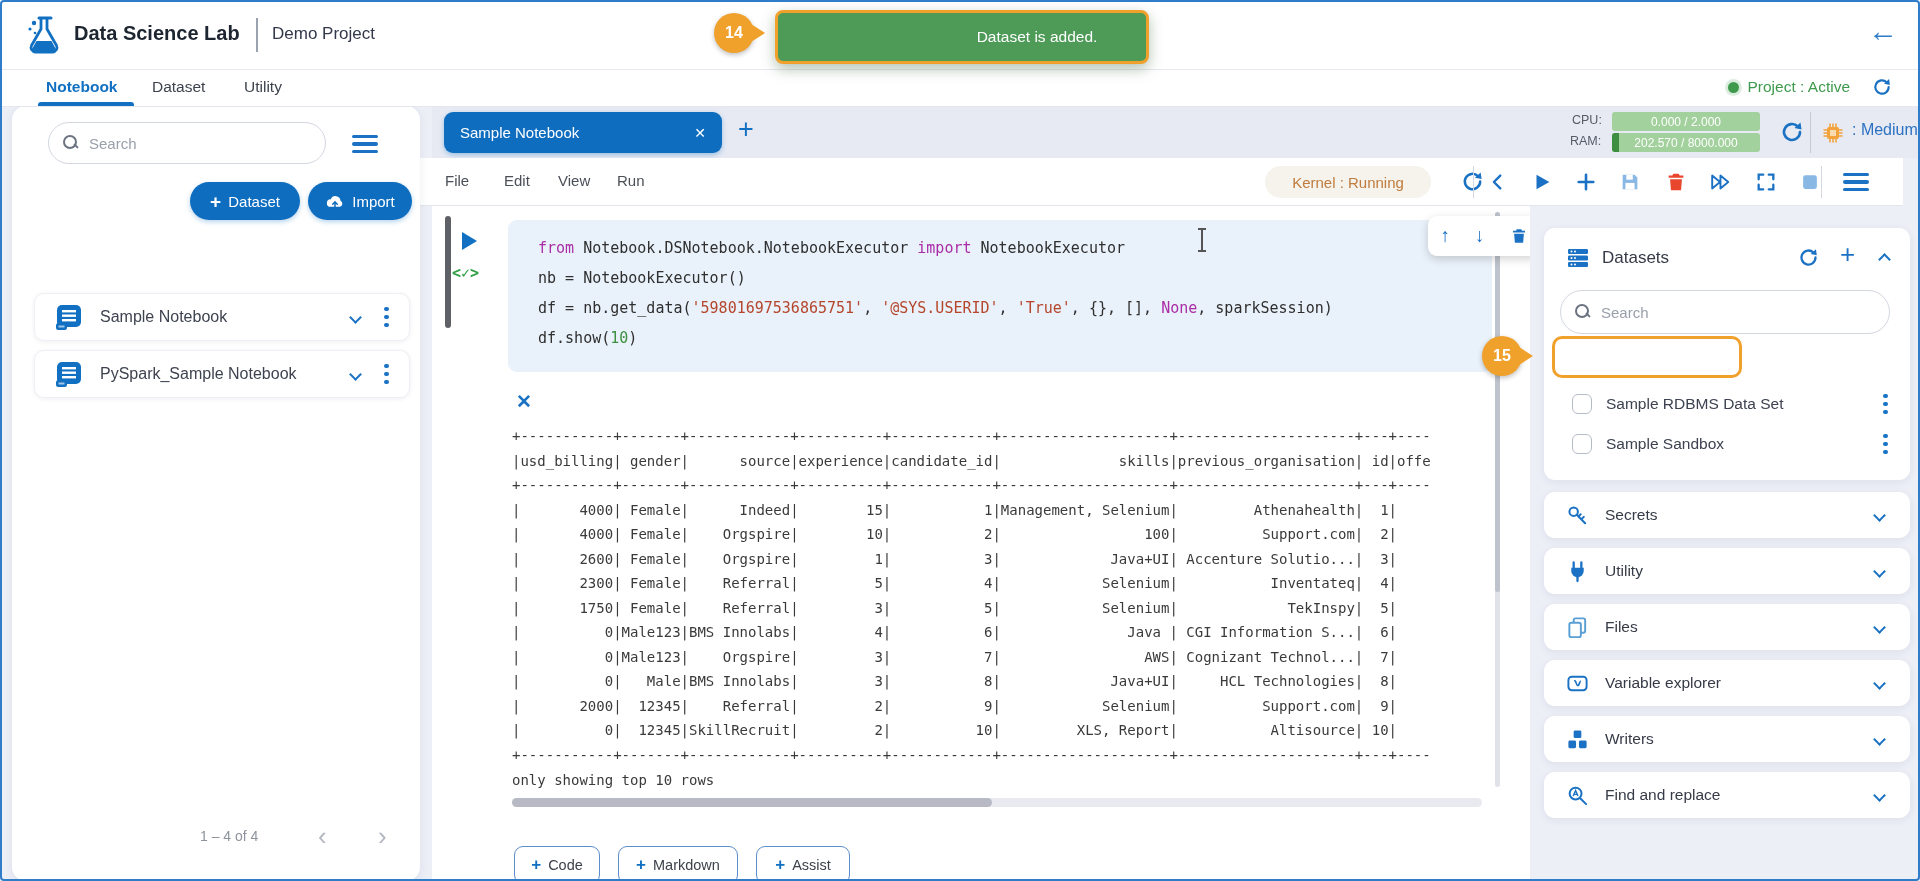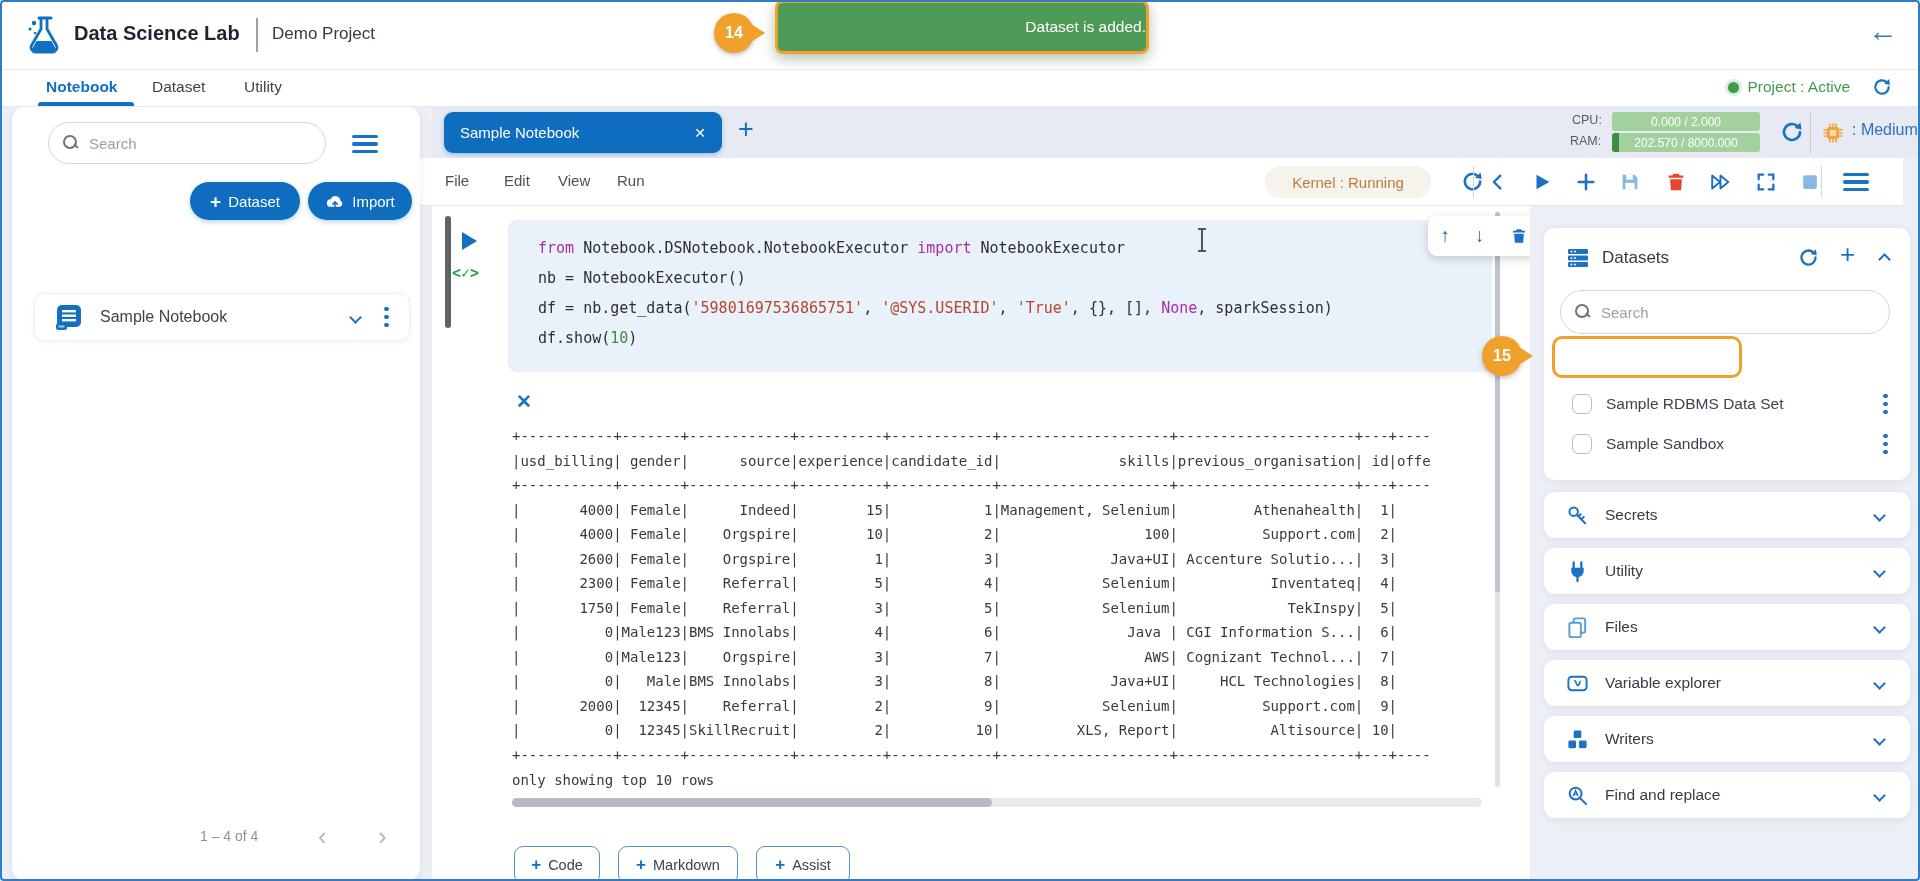--- a/index.html
+++ b/index.html
@@ -18,23 +18,23 @@
   
   .topbar { position: absolute; left: 0; top: 0; width: 1920px; height: 70px; background: #fff; border-bottom: 1px solid #e7e9f0; z-index: 5; }
   .logo { position: absolute; left: 22px; top: 13px; width: 44px; height: 44px; }
   .app-title { position: absolute; left: 74px; top: 22px; font-size: 20px; font-weight: bold; color: #1d2530; }
   .title-sep { position: absolute; left: 256px; top: 18px; width: 2px; height: 34px; background: #9aa2af; }
   .project-name { position: absolute; left: 272px; top: 24px; font-size: 17px; color: #33394a; }
   .back-arrow { position: absolute; left: 1868px; top: 14px; font-size: 30px; color: #2e7dc9; font-weight: bold; cursor: pointer; }
 
   
   .toast {
-    position: absolute; left: 775px; top: 0; width: 374px; height: 54px;
+    position: absolute; left: 775px; top: 10px; width: 374px; height: 54px;
     background: #4e9a57; border: 3px solid #f0a12c; border-radius: 8px;
-    display: flex; align-items: center; justify-content: flex-end; padding-left: 150px;
+    display: flex; align-items: center; justify-content: center; padding-left: 150px;
     box-shadow: 0 5px 14px rgba(40,80,40,.35); z-index: 20;
   }
   .toast span { color: #fff; font-size: 15.5px; }
   .pin {
     position: absolute; width: 40px; height: 40px; background: #f0a12c; border-radius: 50%;
     color: #fff; font-weight: bold; font-size: 16px; display: flex; align-items: center; justify-content: center;
     z-index: 21; box-shadow: 0 2px 5px rgba(0,0,0,.25);
   }
   .pin::after {
     content: ""; position: absolute; right: -11px; top: 50%; transform: translateY(-50%);
@@ -237,20 +237,37 @@
         <rect x="3.5" y="21.5" width="6" height="2" fill="#9fc6e8"></rect>
       </svg>
     <span class="nb-label">Sample Notebook</span>
     <span class="chev down"></span>
     <span class="kebab">
         <i></i>
         <i></i>
         <i></i>
       </span>
   </div>
+  <div class="nb-item" style="top:244px">
+    <svg class="nb-icon" viewBox="0 0 27 27">
+        <rect x="2" y="1" width="24" height="22" rx="5" fill="#1170c2"></rect>
+        <rect x="7" y="6" width="14" height="2.4" fill="#fff"></rect>
+        <rect x="7" y="10.5" width="14" height="2.4" fill="#fff"></rect>
+        <rect x="7" y="15" width="14" height="2.4" fill="#fff"></rect>
+        <rect x="1" y="19" width="11" height="7" rx="2.5" fill="#1170c2"></rect>
+        <rect x="3.5" y="21.5" width="6" height="2" fill="#9fc6e8"></rect>
+      </svg>
+    <span class="nb-label">PySpark_Sample Notebook</span>
+    <span class="chev down"></span>
+    <span class="kebab">
+        <i></i>
+        <i></i>
+        <i></i>
+      </span>
+  </div>
 
   <div class="pagination">
     <span class="page-count">1 – 4 of 4</span>
     <span class="page-prev">‹</span>
     <span class="page-next">›</span>
   </div>
 </div>
 
 <div class="strip">
   <div class="nb-tab">

